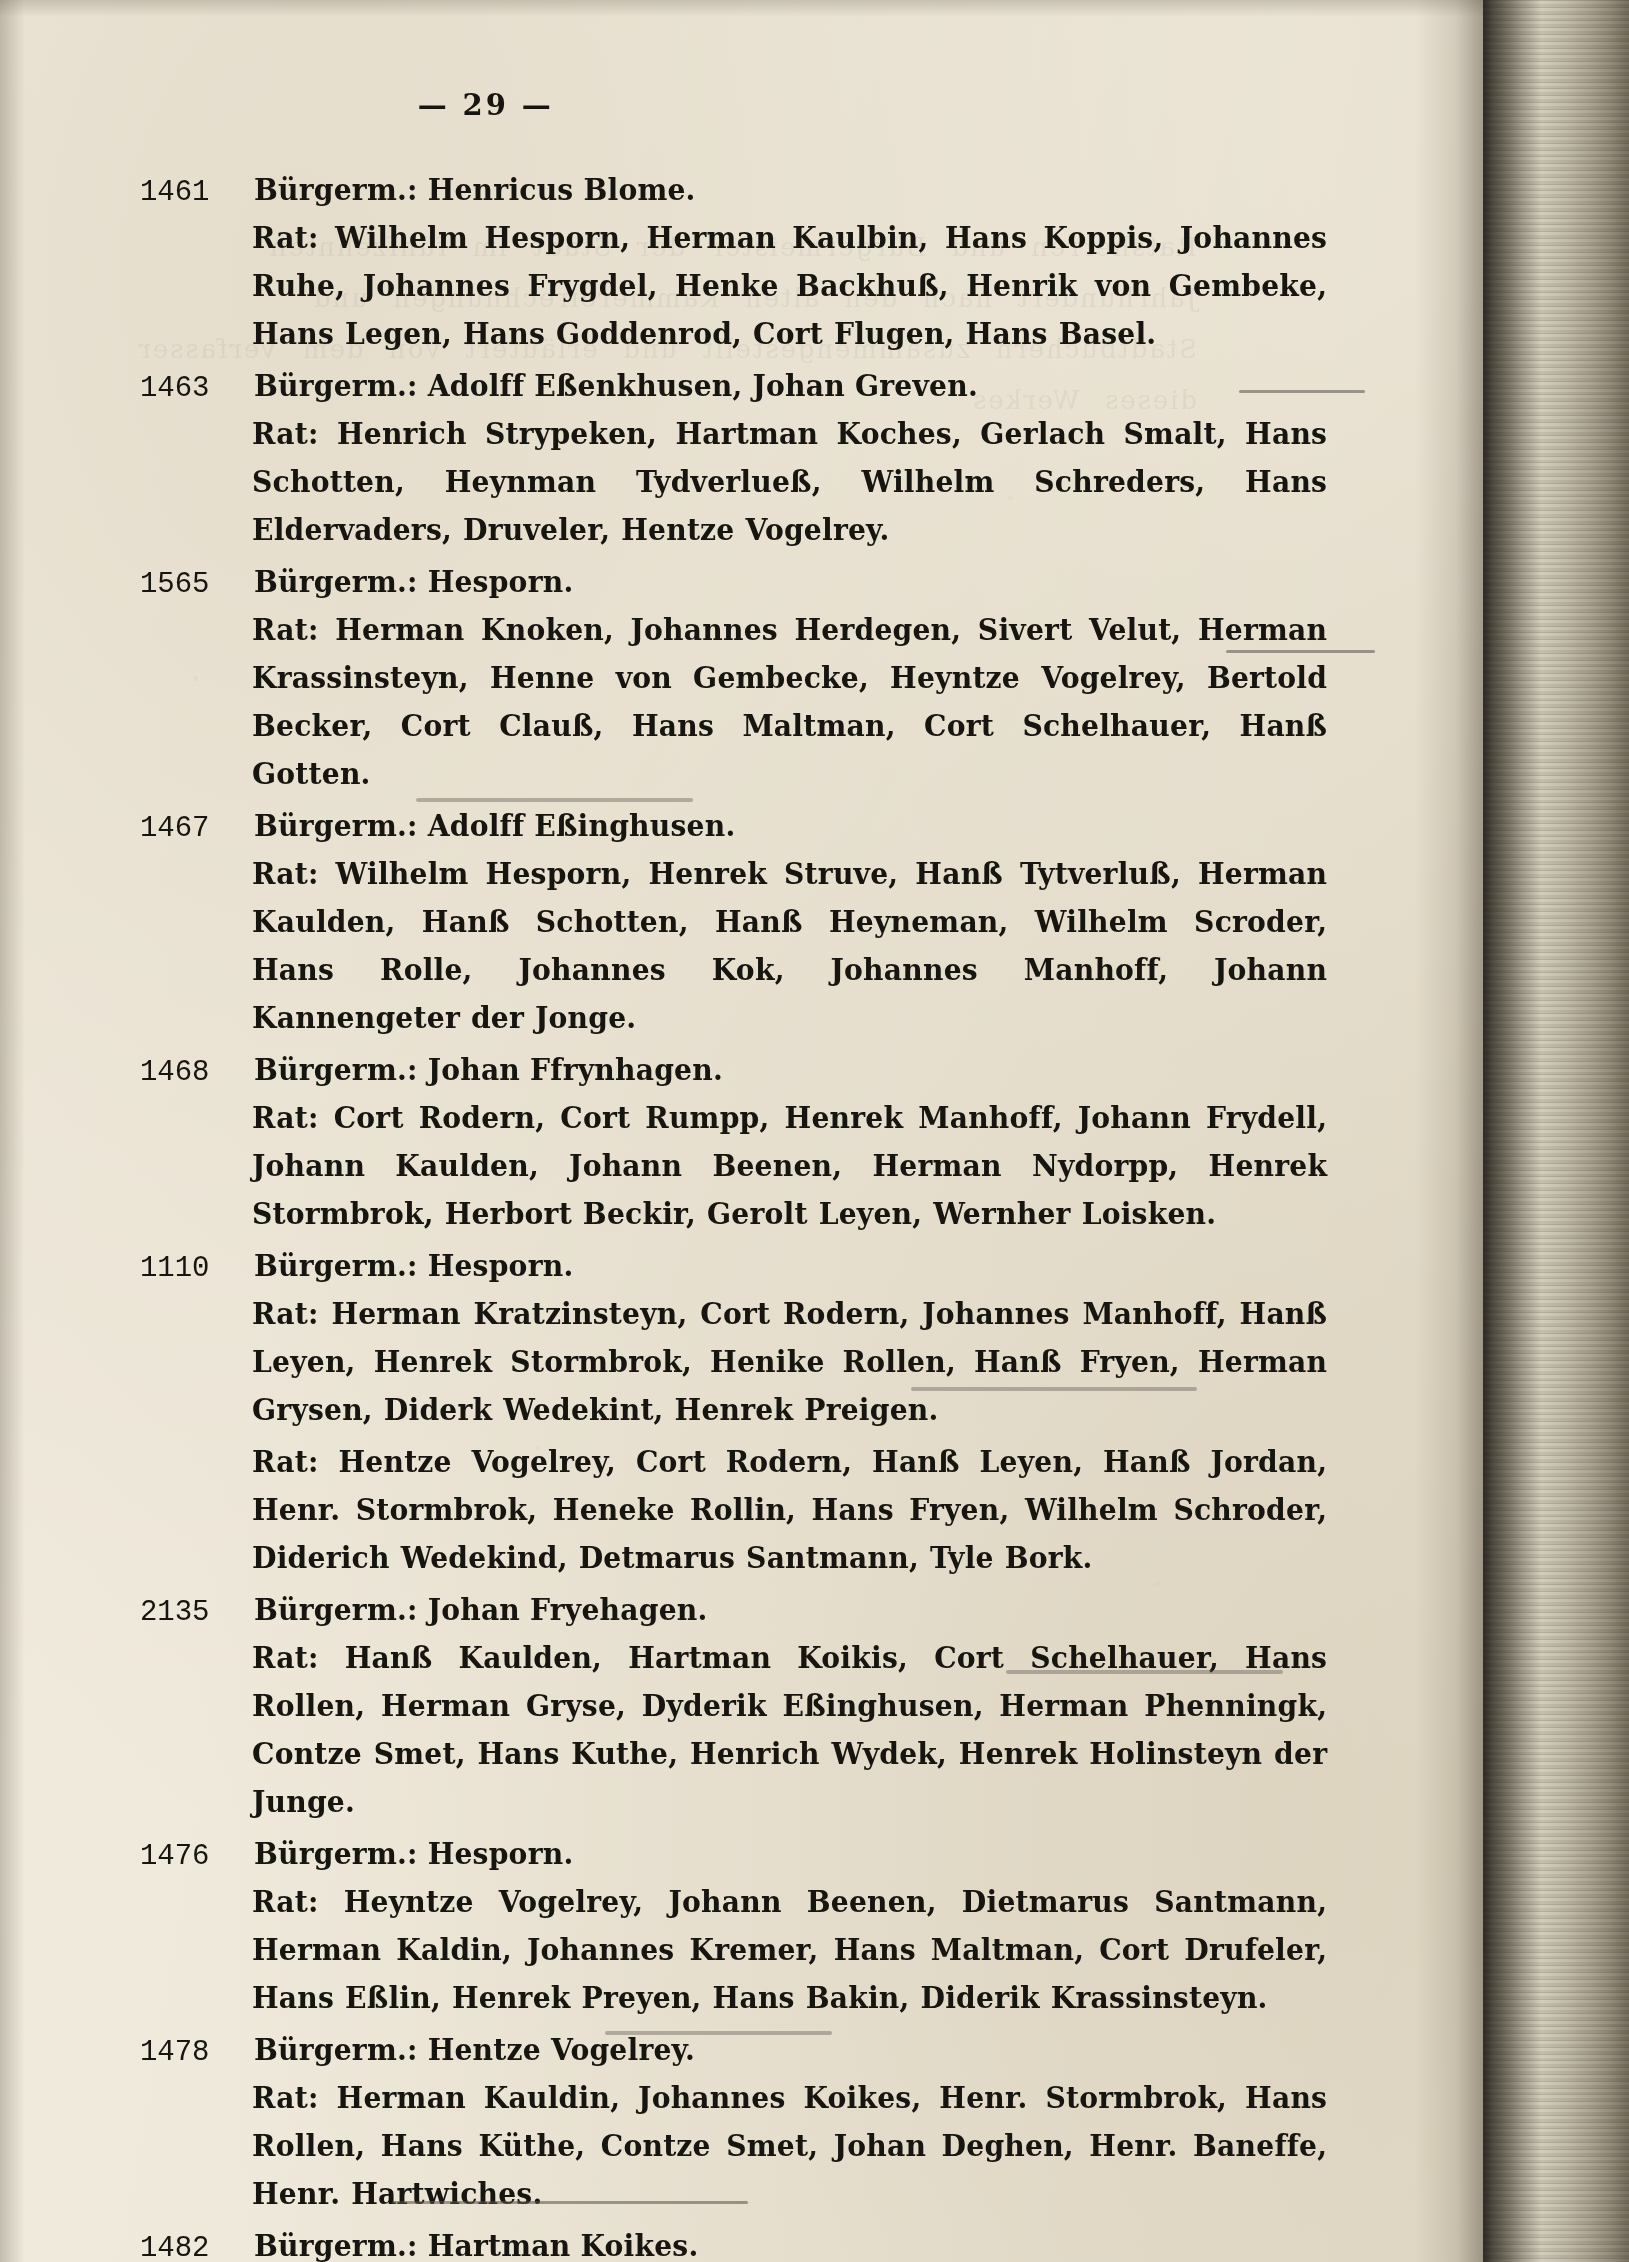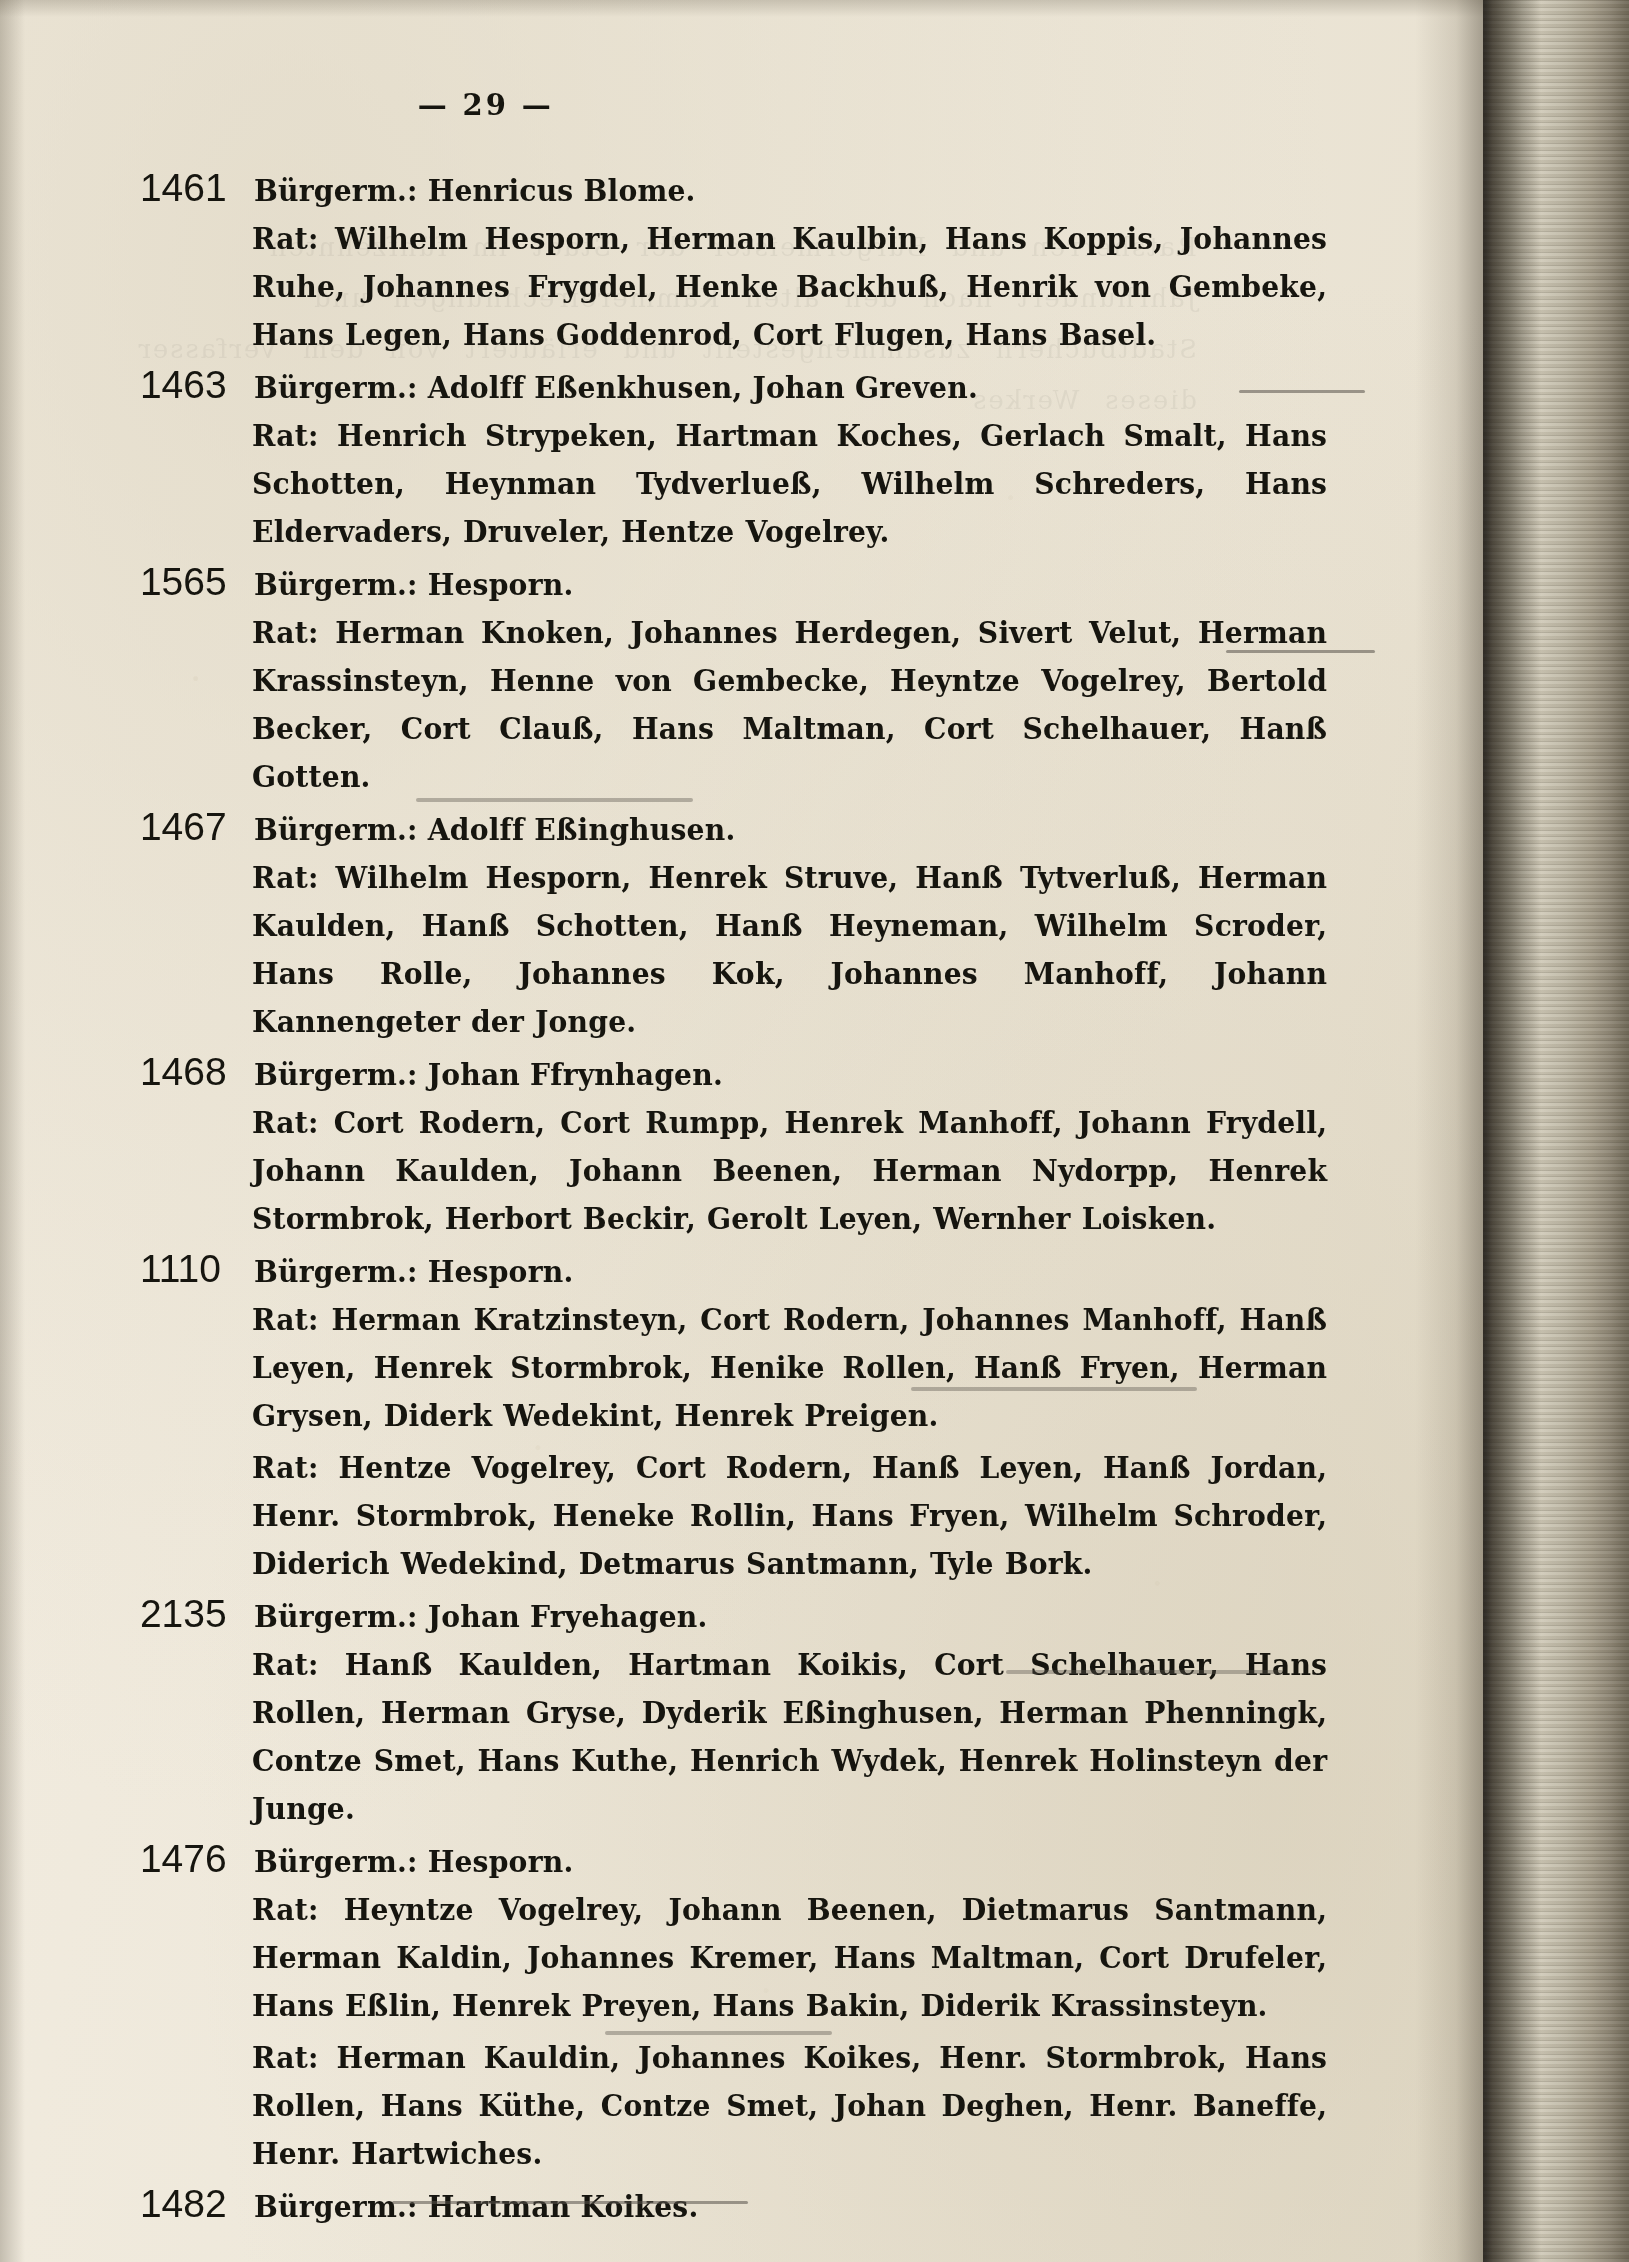--- a/index.html
+++ b/index.html
@@ -146,22 +146,22 @@
 
   .hdr-line {
     display: flex;
     align-items: baseline;
   }
 
   .year {
     width: 114px;
     flex: 0 0 114px;
     text-align: left;
-    font-size: 39px;
-    font-family: Liberation Sans, sans-serif;
+    font-size: 29px;
+    font-family: Liberation Mono, monospace;
     font-weight: 500;
     letter-spacing: 0px;
     padding-left: 1.9px;
   }
 
   
   .frak {
     font-family: "DejaVu Serif", serif;
     font-weight: 700;
     font-size: 29.4px;
@@ -332,20 +332,27 @@
             <span>Hesporn.</span>
           </div>
         </div>
         <div class="frak body-block">
           <span class="lbl">Rat:</span>
           <span>Heyntze Vogelrey, Johann Beenen, Dietmarus Santmann, Herman Kaldin, Johannes Kremer, Hans Maltman, Cort Drufeler, Hans Eßlin, Henrek Preyen, Hans Bakin, Diderik Krassinsteyn.</span>
         </div>
       </div>
 
       <div class="entry">
+        <div class="hdr-line">
+          <div class="year">1478</div>
+          <div class="frak hdr-text">
+            <span>Bürgerm.:</span>
+            <span>Hentze Vogelrey.</span>
+          </div>
+        </div>
         <div class="frak body-block">
           <span class="lbl">Rat:</span>
           <span>Herman Kauldin, Johannes Koikes, Henr. Stormbrok, Hans Rollen, Hans Küthe, Contze Smet, Johan Deghen, Henr. Baneffe, Henr. Hartwiches.</span>
         </div>
       </div>
 
       <div class="entry">
         <div class="hdr-line">
           <div class="year">1482</div>
           <div class="frak hdr-text">

